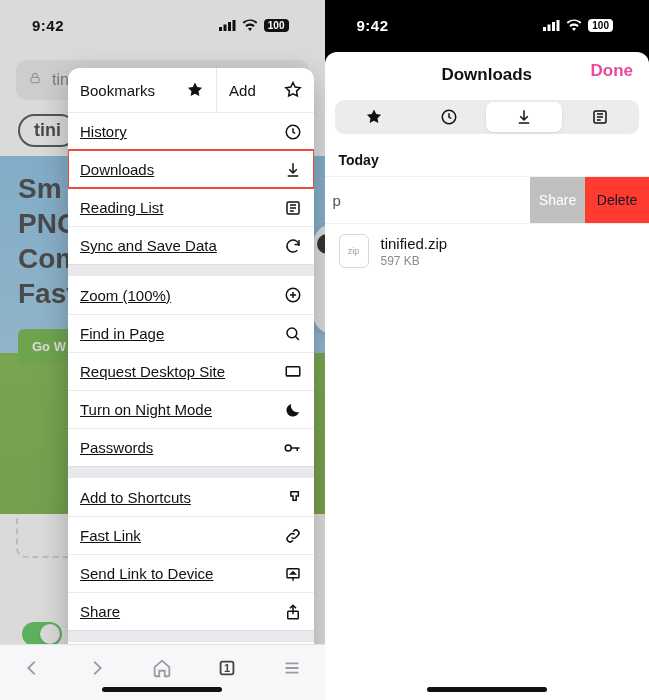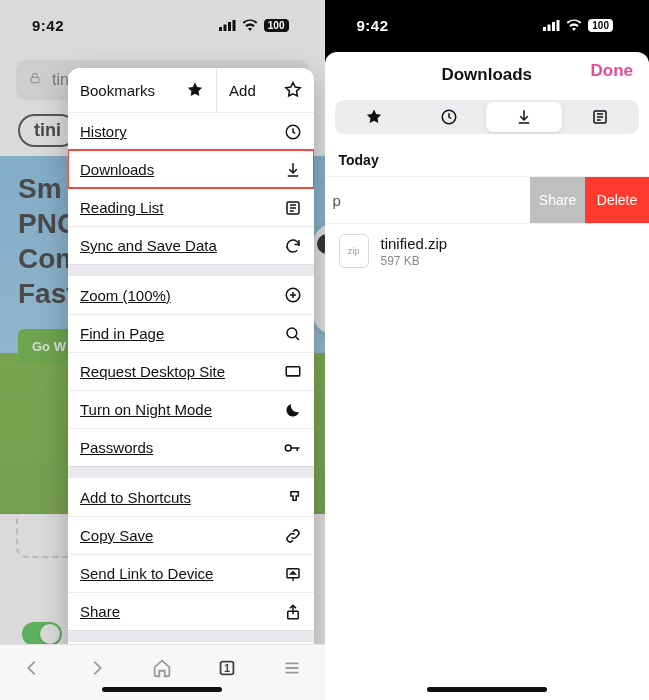--- a/index.html
+++ b/index.html
@@ -58,21 +58,21 @@
 .sheet-hdr { position: relative; height: 46px; display: flex; align-items: center; justify-content: center; font-size: 17px; font-weight: 600; color: #111; }
 .done { position: absolute; right: 16px; top: 0; bottom: 8px; display: flex; align-items: center; color: #ec4899; font-size: 17px; font-weight: 600; }
 .seg { margin: 2px 10px 10px; height: 34px; background: #ececef; border-radius: 9px; display: flex; padding: 2px; gap: 0; }
 .seg > div { flex: 1; display: flex; align-items: center; justify-content: center; border-radius: 7px; }
 .seg > div.on { background: #fff; box-shadow: 0 1px 3px rgba(0,0,0,.12); }
 .seg > div + div { border-left: 1px solid rgba(0,0,0,0); }
 .section { padding: 8px 14px; font-size: 14px; font-weight: 700; color: #111; }
 .swipe { position: relative; height: 48px; background: #fff; border-top: 1px solid #efefef; border-bottom: 1px solid #efefef; display: flex; align-items: center; }
 .swipe .ghost { flex: 1; padding-left: 8px; color: #555; font-size: 15px; }
 .swipe .share { width: 55px; height: 100%; background: #bfbfbf; color: #fff; display: flex; align-items: center; justify-content: center; font-size: 14px; }
-.swipe .delete { width: 64px; height: 100%; background: #ff3b30; color: #ffffff; display: flex; align-items: center; justify-content: center; font-size: 14px; }
+.swipe .delete { width: 64px; height: 100%; background: #ff3b30; color: #0f172a; display: flex; align-items: center; justify-content: center; font-size: 14px; }
 .file { display: flex; align-items: center; gap: 12px; padding: 10px 14px; }
 .badge { width: 30px; height: 34px; border: 1px solid #d8d8d8; border-radius: 6px; display: flex; align-items: center; justify-content: center; font-size: 9px; color: #9a9a9a; }
 .file .name { font-size: 15px; color: #111; }
 .file .meta { font-size: 12px; color: #8a8a8e; margin-top: 2px; }
 </style>
 </head>
 <body>
 
 <div class="wrap">
 
@@ -207,21 +207,21 @@
           </svg>
       </div>
       <div class="gap"></div>
       <div class="row" style="border-top:0">
         <span>Add to Shortcuts</span>
         <svg width="18" height="18" viewBox="0 0 24 24" fill="none" stroke="#111" stroke-width="2">
             <path d="M12 2l4 4-2 2 4 4-3 3-4-4-2 2-4-4 7-7z" transform="rotate(45 12 12)"></path>
           </svg>
       </div>
       <div class="row">
-        <span>Copy Save</span>
+        <span>Fast Link</span>
         <svg width="18" height="18" viewBox="0 0 24 24" fill="none" stroke="#111" stroke-width="2">
             <path d="M10 14a4 4 0 0 0 5.7 0l3-3a4 4 0 0 0-5.7-5.7l-1 1"></path>
             <path d="M14 10a4 4 0 0 0-5.7 0l-3 3a4 4 0 0 0 5.7 5.7l1-1"></path>
           </svg>
       </div>
       <div class="row">
         <span>Send Link to Device</span>
         <svg width="18" height="18" viewBox="0 0 24 24" fill="none" stroke="#111" stroke-width="2">
             <rect x="4" y="5" width="16" height="12" rx="1"></rect>
             <path d="M12 9l-3 3h6l-3-3zM12 17v4"></path>

